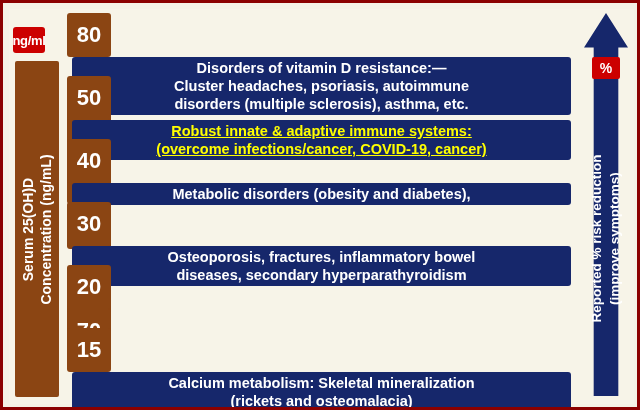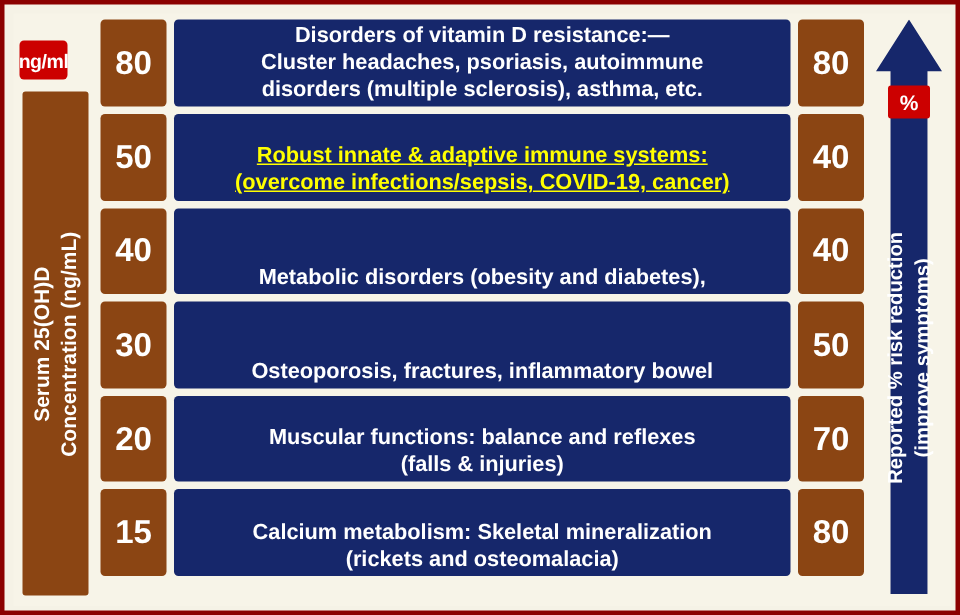--- a/index.html
+++ b/index.html
@@ -77,21 +77,21 @@
   .rows {
     flex: 1 1 auto;
     display: flex;
     flex-direction: column;
     justify-content: space-between;
     padding: 4px 4px 4px 2px;
     box-sizing: border-box;
   }
   .row {
     display: flex;
-    flex-direction: row;
+    flex-direction: column;
     align-items: stretch;
     height: 58px;
     margin-bottom: 5px;
   }
   .row:last-child { margin-bottom: 16px; }
   .num {
     width: 44px;
     flex: 0 0 44px;
     background: #8b4513;
     color: #ffffff;
@@ -202,54 +202,49 @@
           </div>
         </div>
         <div class="num">80</div>
       </div>
 
       <div class="row">
         <div class="num">50</div>
         <div class="desc highlight">
           <div>
             <span>Robust innate &amp; adaptive immune systems:</span><br>
-            <span>(overcome infections/sepsis, COVID-19, cancer)</span>
+            <span>(overcome infections/cancer, COVID-19, cancer)</span>
           </div>
         </div>
         <div class="num">40</div>
       </div>
 
       <div class="row">
         <div class="num">40</div>
         <div class="desc">
           <div>
             <span>Metabolic disorders (obesity and diabetes),</span><br>
           </div>
         </div>
         <div class="num">40</div>
       </div>
 
       <div class="row">
         <div class="num">30</div>
         <div class="desc">
           <div>
             <span>Osteoporosis, fractures, inflammatory bowel</span><br>
+            <span>diseases, secondary hyperparathyroidism</span>
           </div>
         </div>
         <div class="num">50</div>
       </div>
 
       <div class="row">
         <div class="num">20</div>
-        <div class="desc">
-          <div>
-            <span>Muscular functions: balance and reflexes</span><br>
-            <span>(falls &amp; injuries)</span>
-          </div>
-        </div>
         <div class="num">70</div>
       </div>
 
       <div class="row">
         <div class="num">15</div>
         <div class="desc">
           <div>
             <span>Calcium metabolism: Skeletal mineralization</span><br>
             <span>(rickets and osteomalacia)</span>
           </div>

